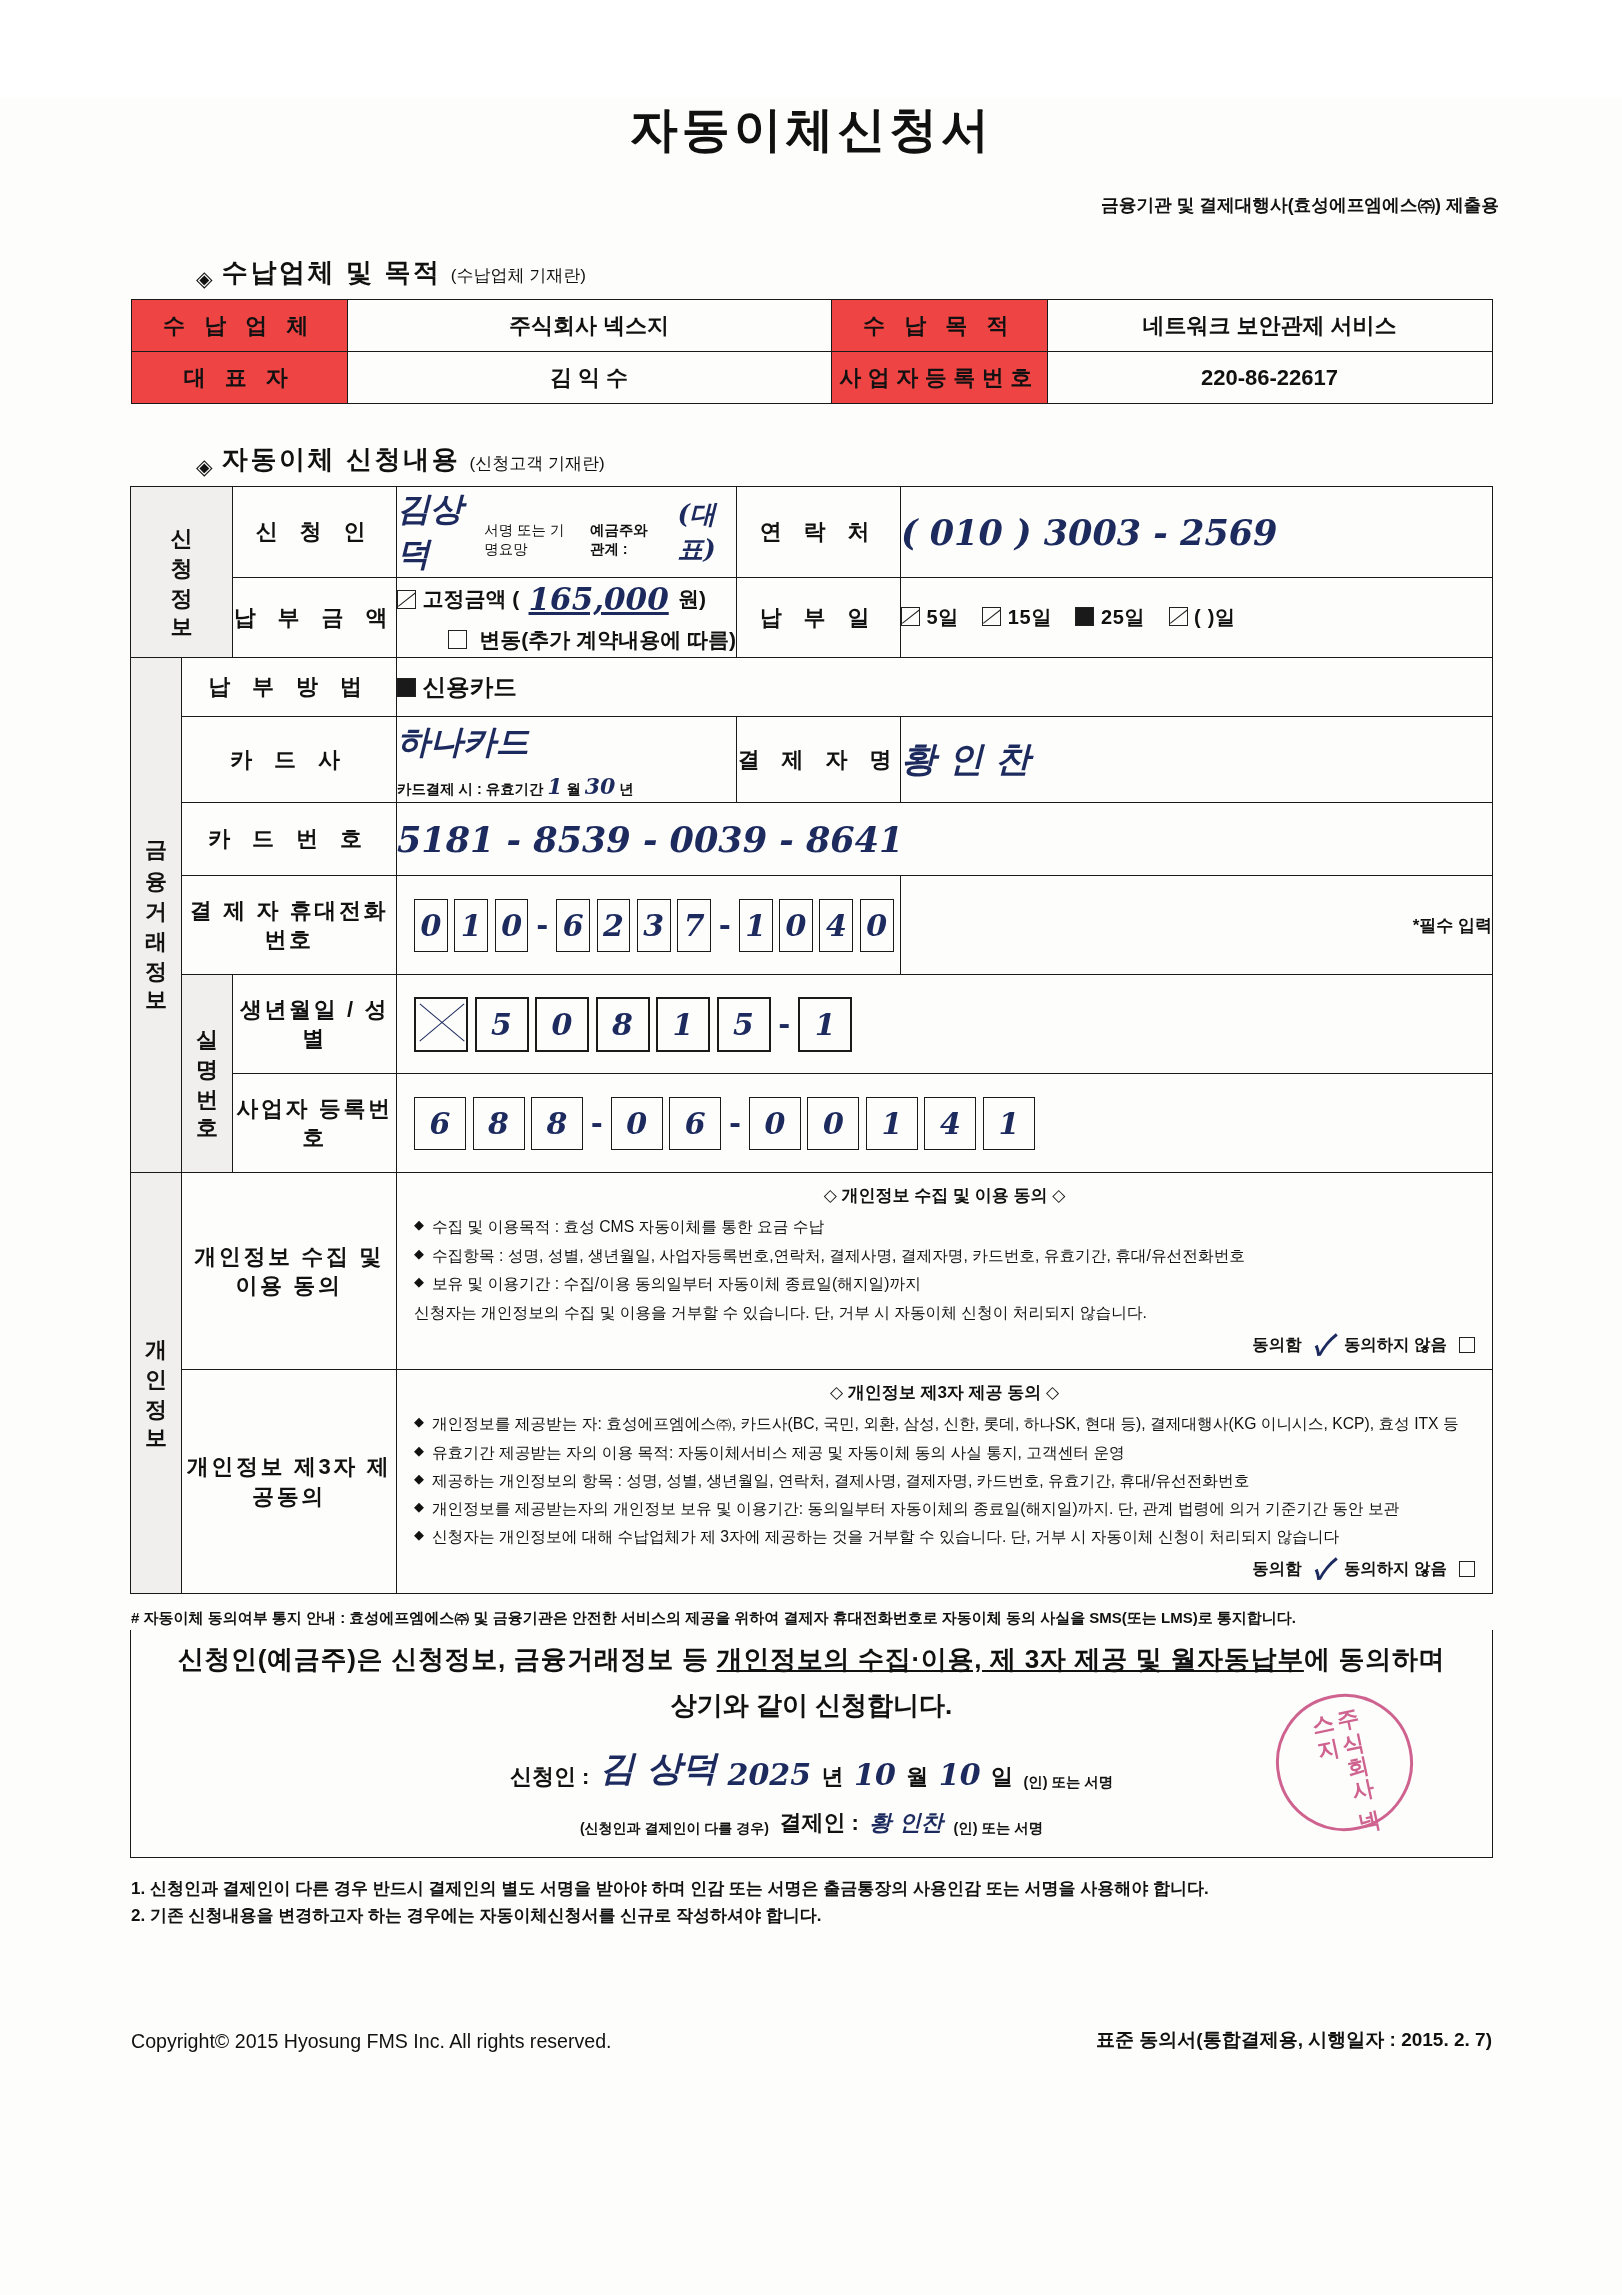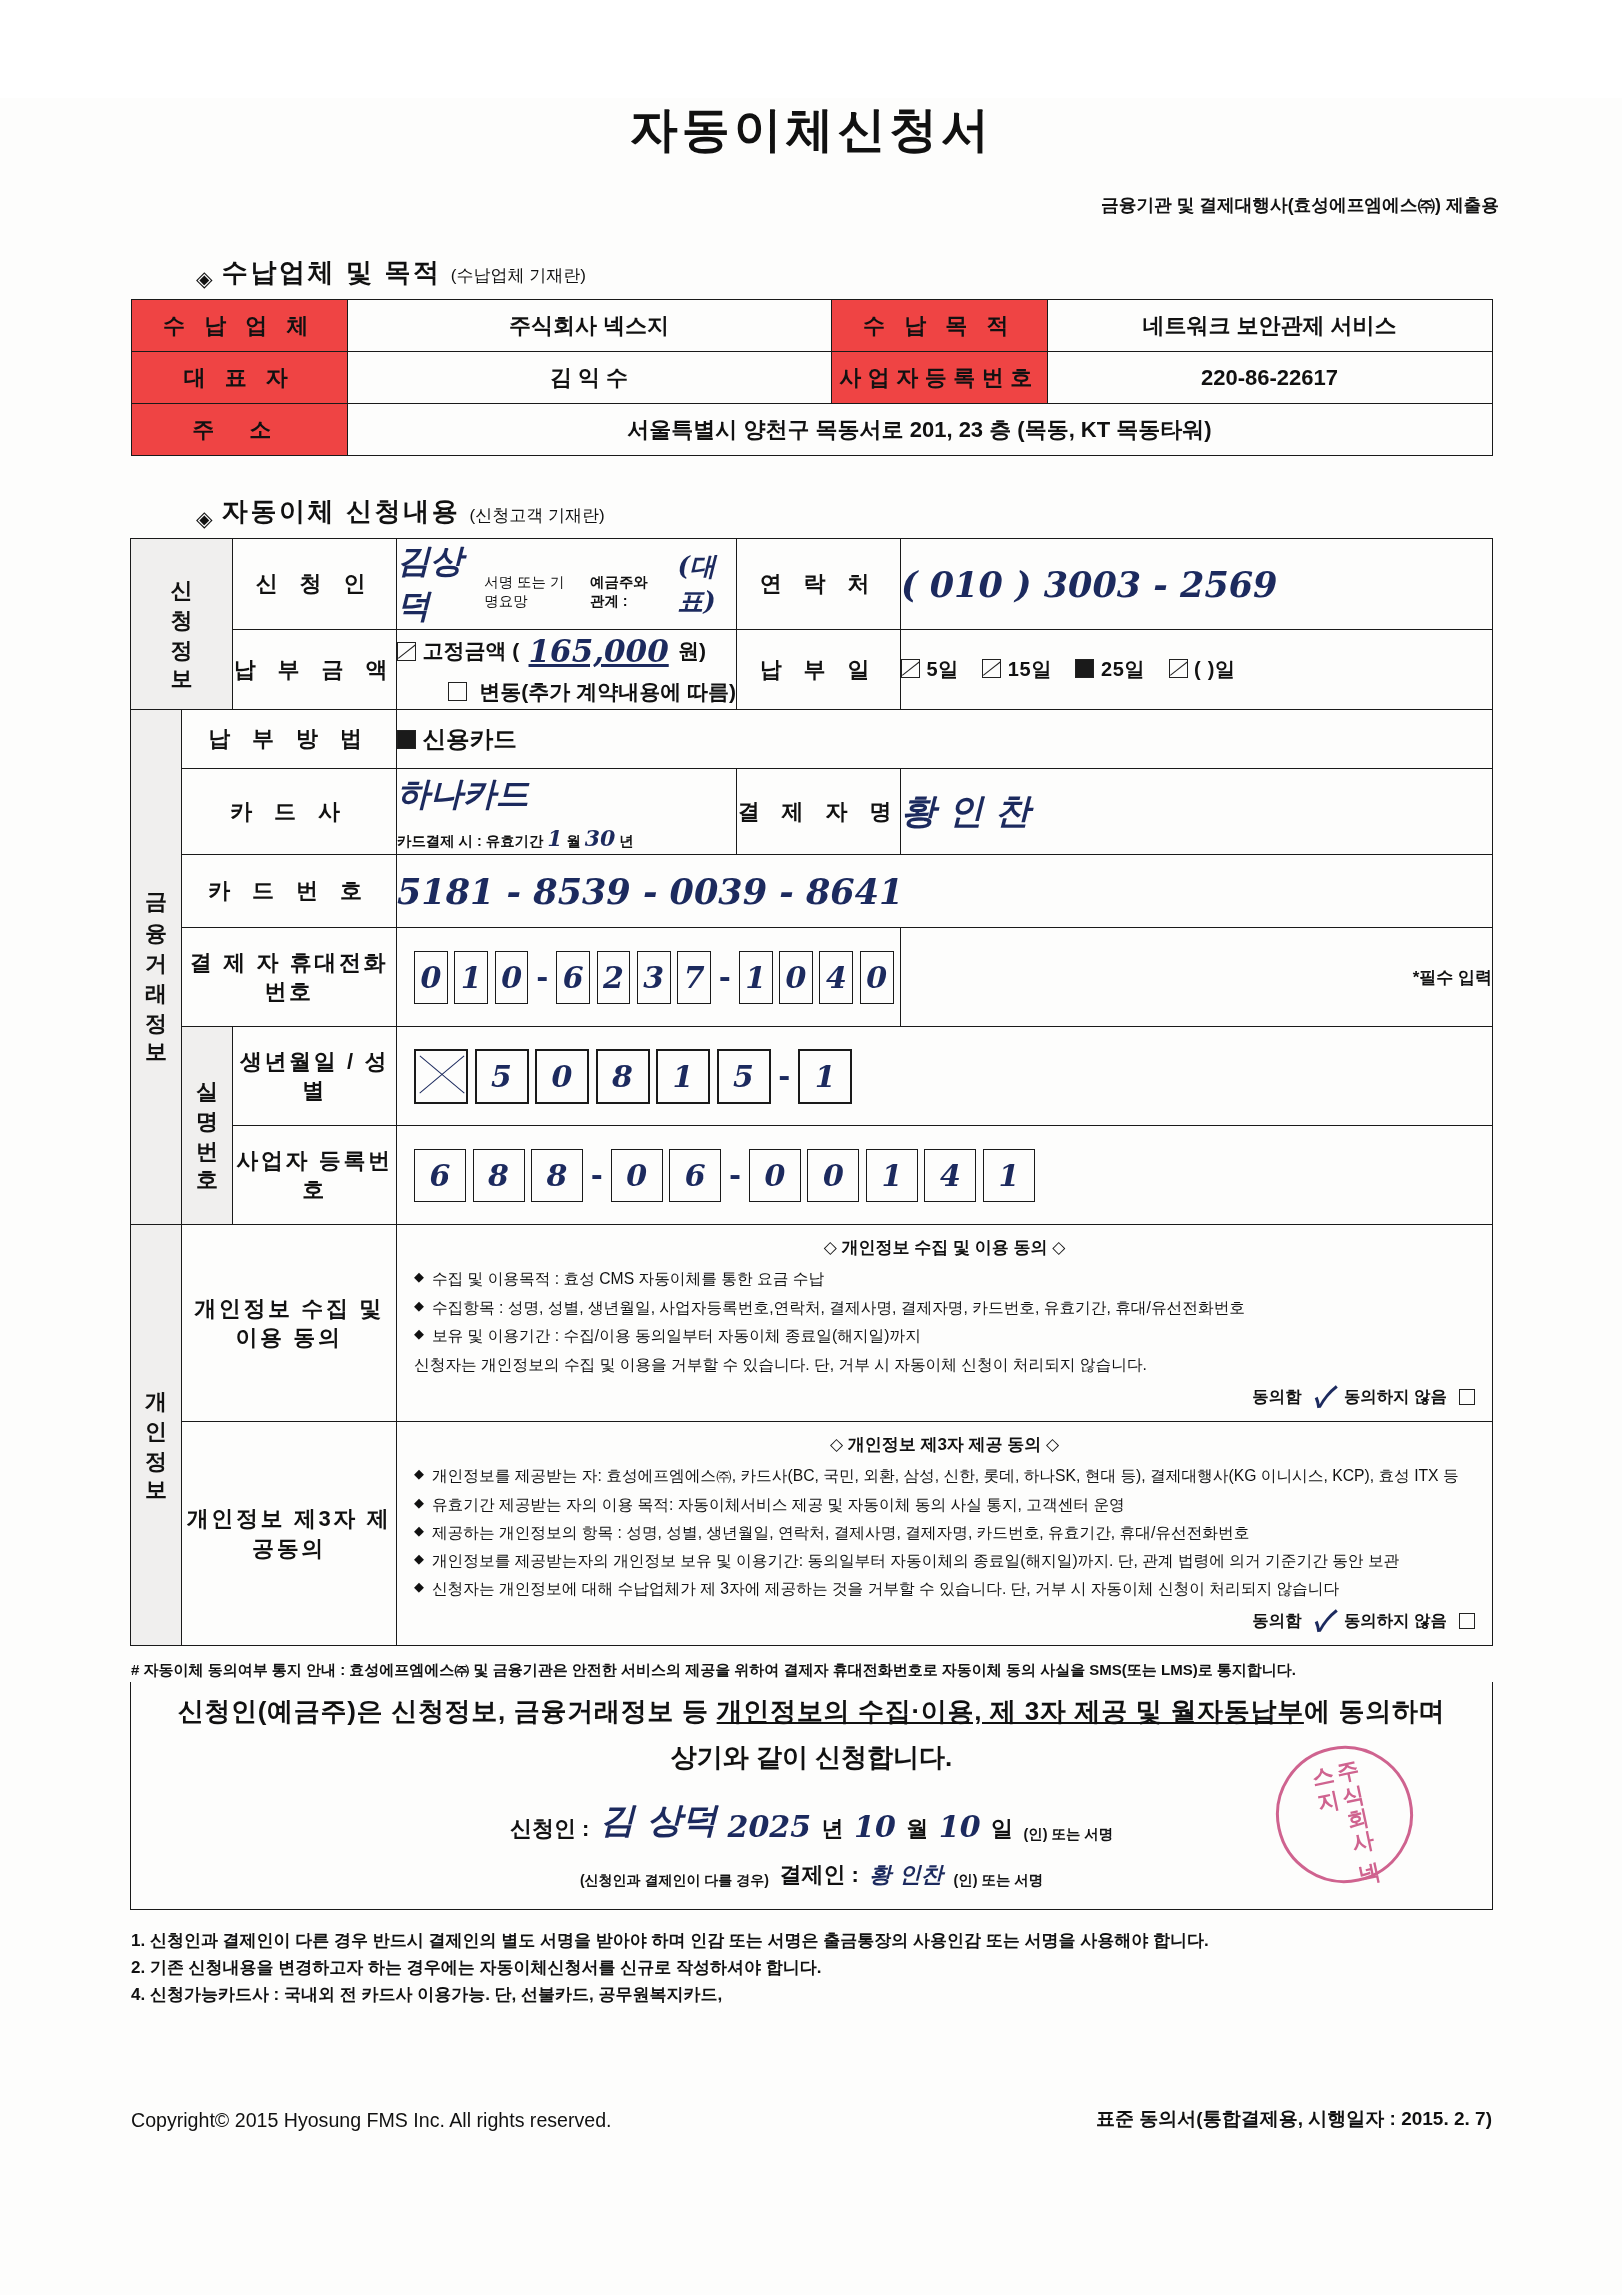--- a/index.html
+++ b/index.html
@@ -206,24 +206,20 @@
         <td class="lbl">수 납 업 체</td>
         <td class="val">주식회사 넥스지</td>
         <td class="lbl">수 납 목 적</td>
         <td class="val">네트워크 보안관제 서비스</td>
       </tr>
       <tr>
         <td class="lbl">대 표 자</td>
         <td class="val">김 익 수</td>
         <td class="lbl">사업자등록번호</td>
         <td class="val">220-86-22617</td>
-      </tr>
-      <tr>
-        <td class="lbl sp">주 소</td>
-        <td class="val" colspan="3">서울특별시 양천구 목동서로 201, 23 층 (목동, KT 목동타워)</td>
       </tr>
     </tbody>
   </table>
 
   <div class="sec-head">
     <span class="dia">◈</span>
     <span class="t1">자동이체 신청내용</span>
     <span class="t2">(신청고객 기재란)</span>
   </div>
 
@@ -489,21 +485,20 @@
     </div>
 
     <div class="stamp">
       <span>주식회사 넥스지</span>
     </div>
   </div>
 
   <div class="footnotes" id="footnotes">
       <div>1. 신청인과 결제인이 다른 경우 반드시 결제인의 별도 서명을 받아야 하며 인감 또는 서명은 출금통장의 사용인감 또는 서명을 사용해야 합니다.</div>
       <div>2. 기존 신청내용을 변경하고자 하는 경우에는 자동이체신청서를 신규로 작성하셔야 합니다.</div>
-      <div>4. 신청가능카드사  : 국내외 전 카드사 이용가능. 단, 선불카드, 공무원복지카드,</div>
     </div>
 
   <div class="footer">
     <div>Copyright© 2015 Hyosung FMS Inc. All rights reserved.</div>
     <div class="right">표준 동의서(통합결제용, 시행일자 : 2015. 2. 7)</div>
   </div>
 
 </div>
 
 

